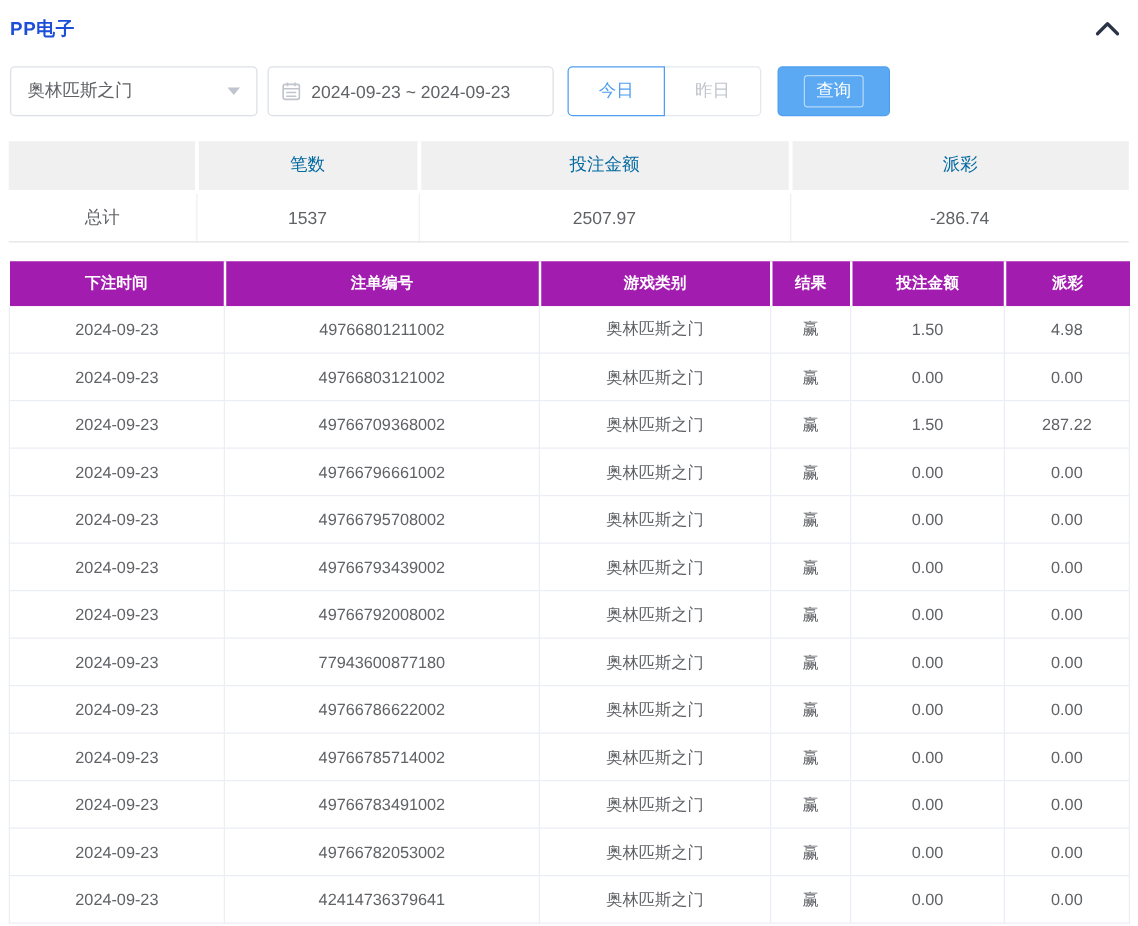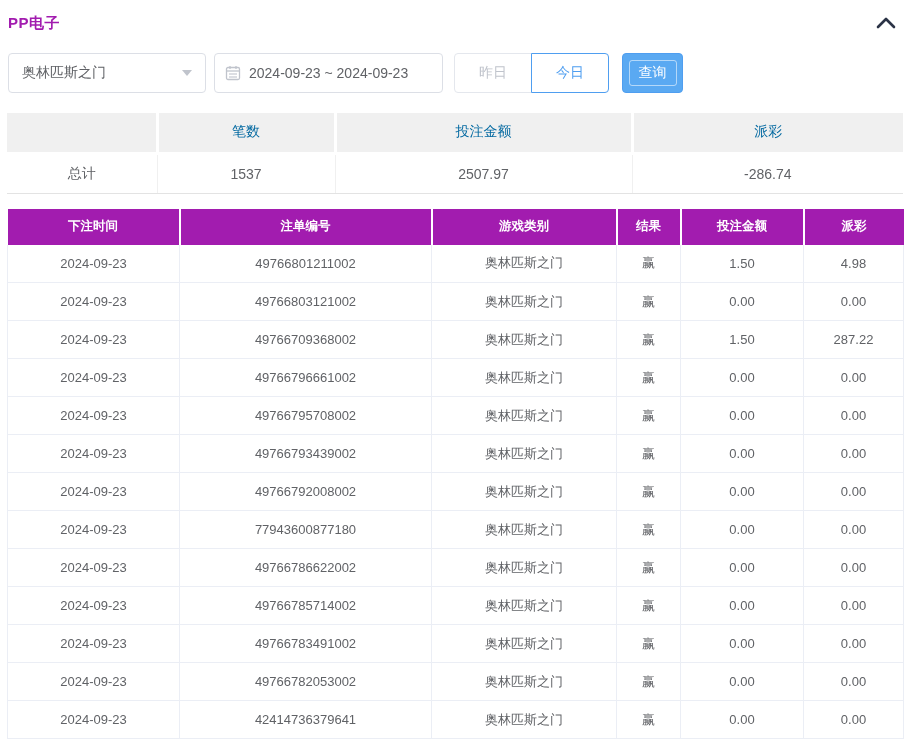--- a/index.html
+++ b/index.html
@@ -11,21 +11,21 @@
     color: #606266;
   }
   .panel { width: 910px; height: 741px; position: relative; }
 
   
   .panel-header {
     display: flex; justify-content: space-between; align-items: center;
     padding: 13px 14px 0 8px; height: 33px;
   }
   .panel-title {
-    font-size: 15px; font-weight: bold; color: #a21caf; letter-spacing: .5px;
+    font-size: 15px; font-weight: bold; color: #1d4ed8; letter-spacing: .5px;
   }
   .collapse-btn { cursor: pointer; display: flex; align-items: center; }
 
   
   .filter-bar {
     display: flex; align-items: center;
     margin: 20px 8px 0 8px; height: 40px;
   }
   .select {
     width: 198px; height: 40px;
@@ -50,21 +50,21 @@
   .radio-btn {
     width: 78px; height: 40px;
     border: 1px solid #e4e7ed; background: #fff; color: #c0c4cc;
     font-size: 14px; display: flex; align-items: center; justify-content: center;
     cursor: pointer; margin-left: -1px; position: relative;
   }
   .radio-btn:first-child { margin-left: 0; border-radius: 4px 0 0 4px; }
   .radio-btn:last-child { border-radius: 0 4px 4px 0; }
   .radio-btn.active { border-color: #4f9ef0; color: #4f9ef0; z-index: 1; }
   .query-btn {
-    margin-left: 13px; width: 61px; height: 40px;
+    margin-left: 13px; width: 90px; height: 40px;
     background: #5aa9f2; border: 1px solid #4f9ef0; border-radius: 4px;
     color: #fff; font-size: 14px; cursor: pointer;
     display: flex; align-items: center; justify-content: center;
     font-family: inherit; padding: 0;
   }
   .query-inner {
     border: 1px solid rgba(255,255,255,.55); border-radius: 3px;
     padding: 3px 9px;
   }
 
@@ -131,25 +131,25 @@
         <line x1="1.5" y1="6" x2="14.5" y2="6" stroke="#c0c4cc" stroke-width="1.3"></line>
         <line x1="5" y1="1" x2="5" y2="4" stroke="#c0c4cc" stroke-width="1.3"></line>
         <line x1="11" y1="1" x2="11" y2="4" stroke="#c0c4cc" stroke-width="1.3"></line>
         <line x1="4" y1="9" x2="12" y2="9" stroke="#c0c4cc" stroke-width="1.1"></line>
         <line x1="4" y1="12" x2="12" y2="12" stroke="#c0c4cc" stroke-width="1.1"></line>
       </svg>
       <span>2024-09-23 ~ 2024-09-23</span>
     </div>
 
     <div class="radio-group">
+      <div class="radio-btn active">
+        <span>今日</span>
+      </div>
       <div class="radio-btn">
         <span>昨日</span>
-      </div>
-      <div class="radio-btn active">
-        <span>今日</span>
       </div>
     </div>
 
     <button class="query-btn">
       <span class="query-inner">查询</span>
     </button>
   </div>
 
   <table class="summary-table">
     <colgroup>

